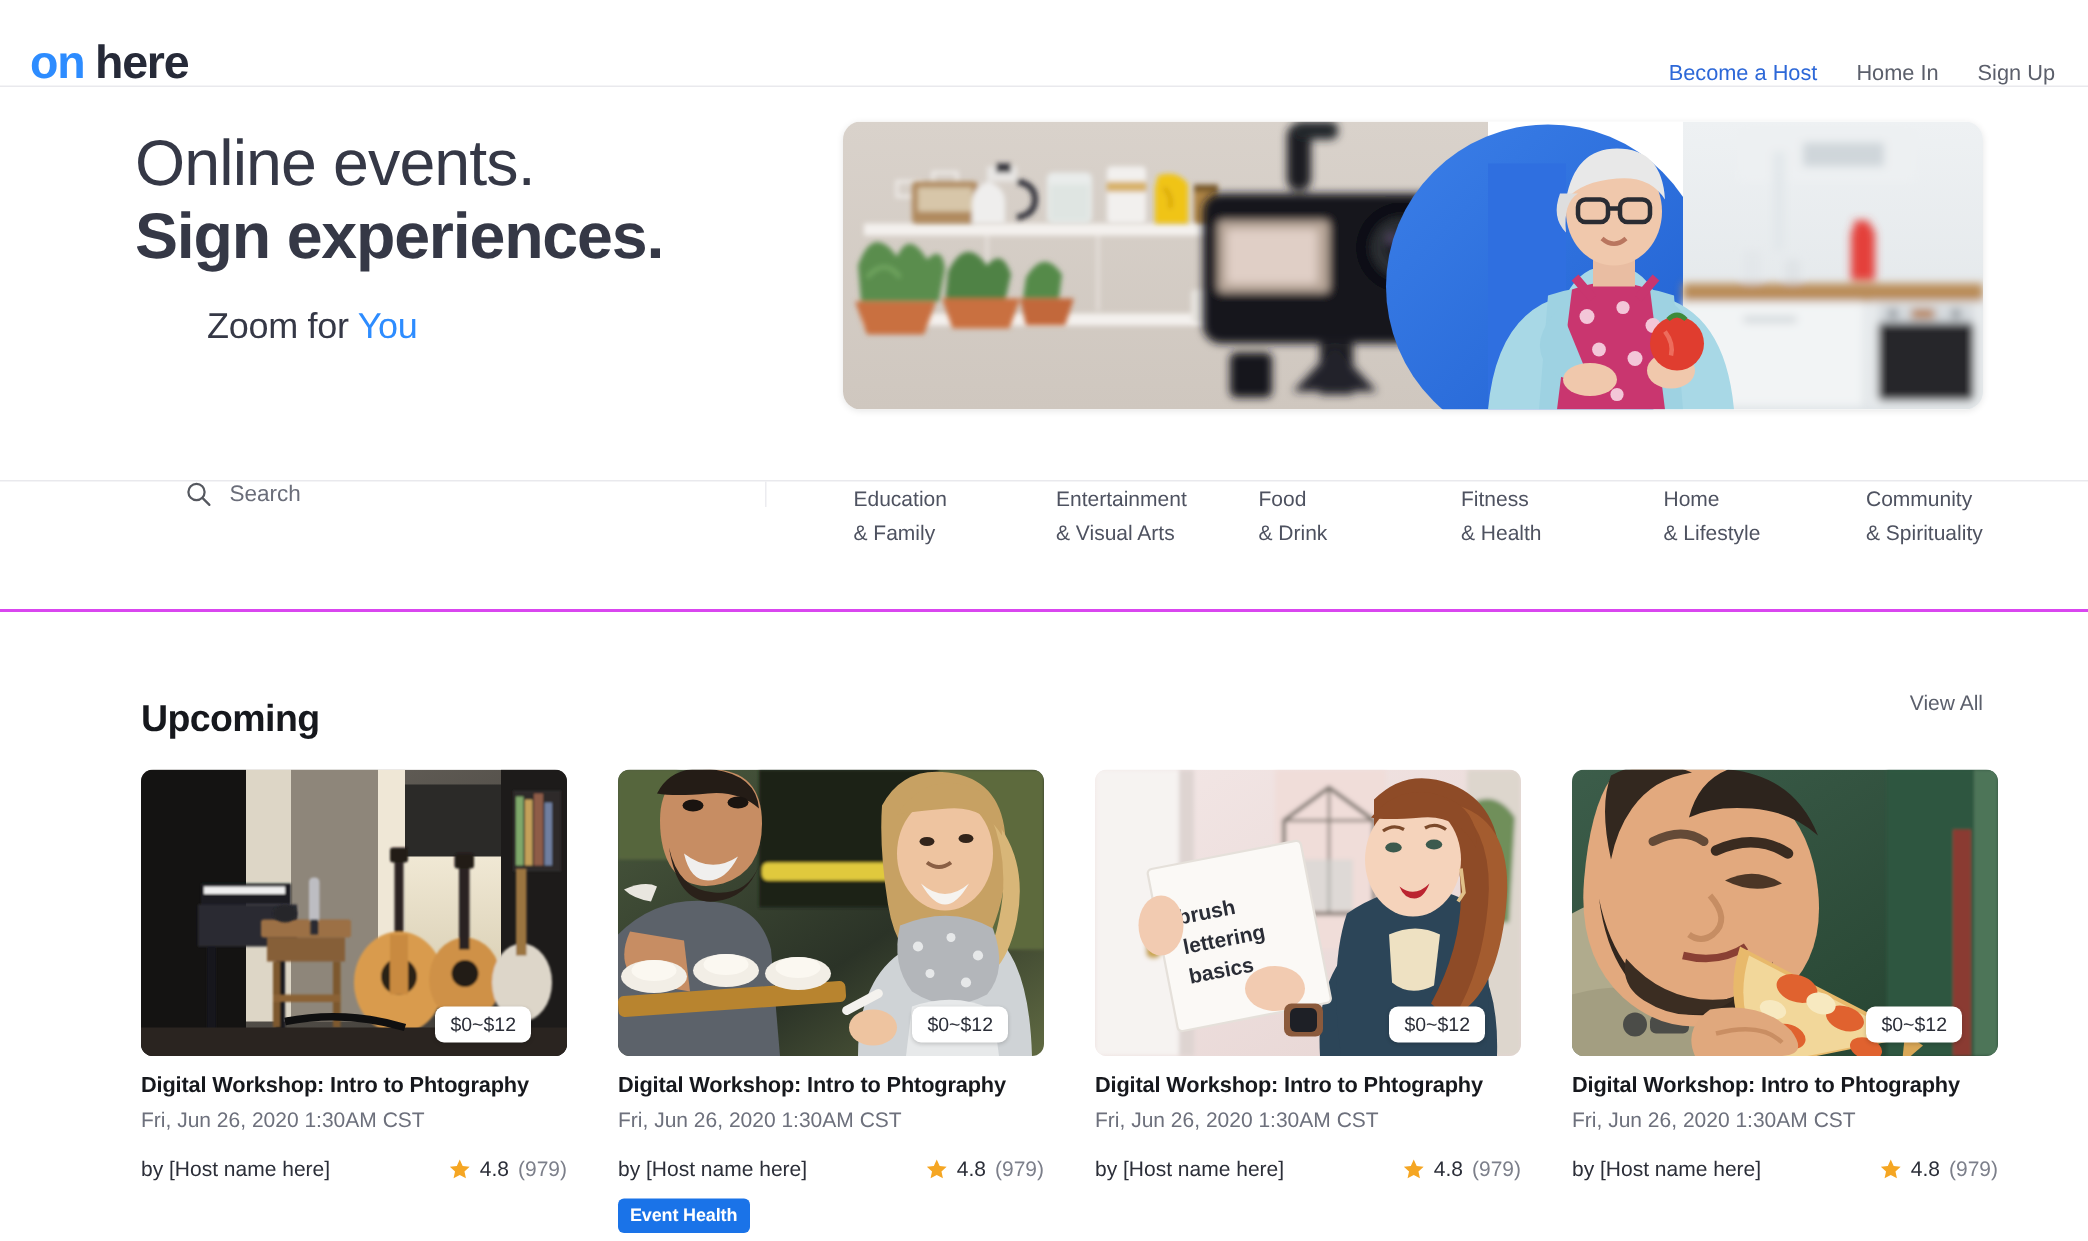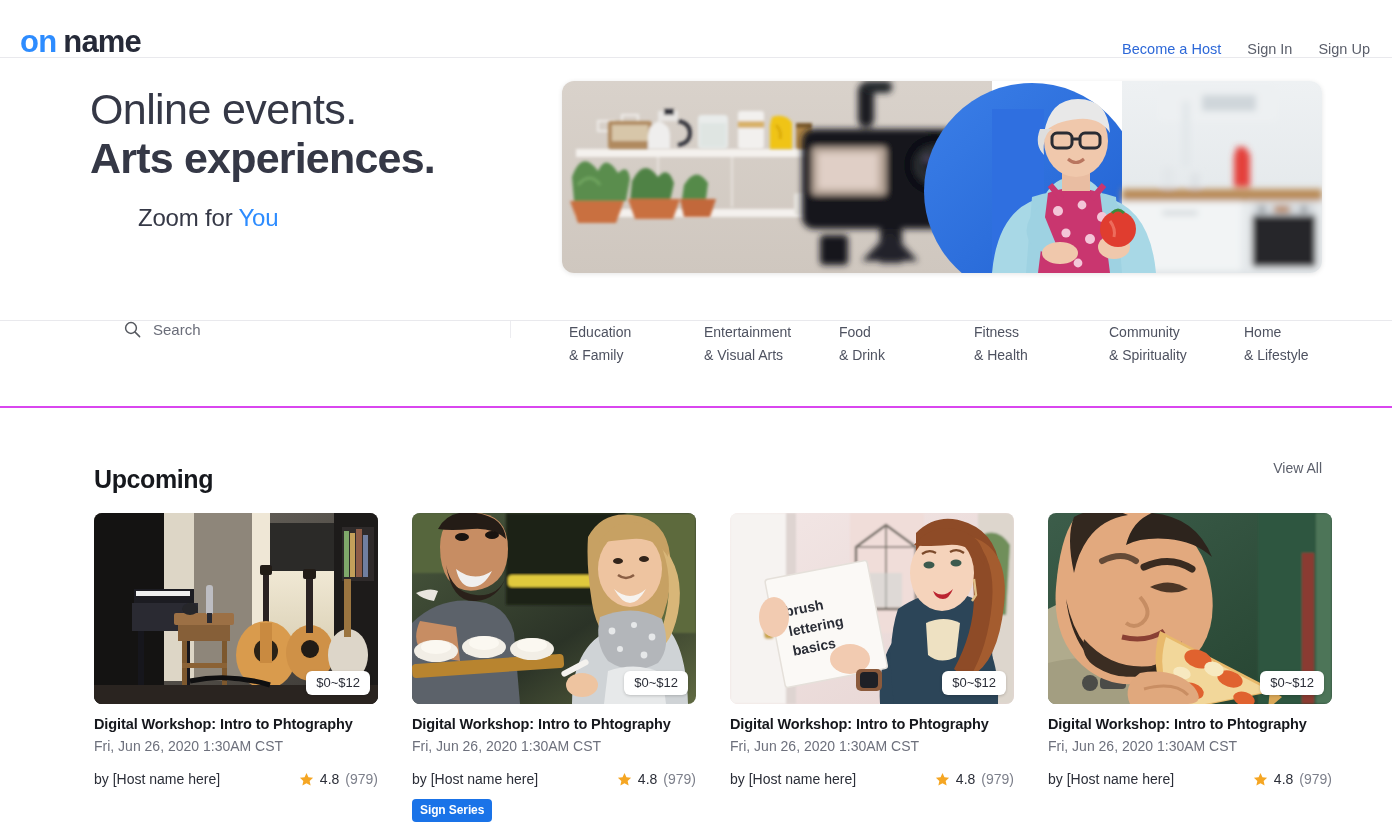--- a/index.html
+++ b/index.html
@@ -162,21 +162,21 @@
   .card-media {
     position: relative;
     width: 284px; height: 191px;
     border-radius: 8px;
     overflow: hidden;
     cursor: pointer;
   }
   .card-img { width: 100%; height: 100%; display: block; }
   .price-badge {
     position: absolute;
-    right: 8px; bottom: 9px;
+    right: 24px; bottom: 9px;
     background: #fff;
     border-radius: 6px;
     padding: 4px 10px 5px;
     font-size: 13px;
     color: #2b2e38;
     box-shadow: 0 1px 3px rgba(0,0,0,0.18);
     white-space: nowrap;
   }
   .card-title {
     margin-top: 12px;
@@ -221,33 +221,33 @@
     padding: 4px 8px 5px;
     letter-spacing: -0.1px;
   }
 </style>
 </head>
 <body>
 
 <div class="header">
   <div class="logo">
     <span class="logo-on">on</span>
-    <span class="logo-zoom">name</span>
+    <span class="logo-zoom">here</span>
   </div>
   <div class="header-nav">
     <a class="nav-link accent" href="#">Become a Host</a>
-    <a class="nav-link" href="#">Sign In</a>
+    <a class="nav-link" href="#">Home In</a>
     <a class="nav-link" href="#">Sign Up</a>
   </div>
 </div>
 
 <div class="hero">
   <div class="hero-text">
     <div class="hero-l1">Online events.</div>
-    <div class="hero-l2">Arts experiences.</div>
+    <div class="hero-l2">Sign experiences.</div>
     <div class="hero-l3">
       <span>Zoom for </span><span class="you">You</span>
     </div>
   </div>
 
   <div class="hero-img-wrap">
     <svg class="hero-img" viewBox="0 0 760 192" preserveAspectRatio="xMidYMid slice">
       <defs>
         <linearGradient id="wallG" x1="0" y1="0" x2="0" y2="1">
           <stop offset="0%" stop-color="#d9d2cb"></stop>
@@ -413,26 +413,26 @@
     </div>
     <div class="cat">
       <span>Food</span>
       <span>&amp; Drink</span>
     </div>
     <div class="cat">
       <span>Fitness</span>
       <span>&amp; Health</span>
     </div>
     <div class="cat">
+      <span>Home</span>
+      <span>&amp; Lifestyle</span>
+    </div>
+    <div class="cat">
       <span>Community</span>
       <span>&amp; Spirituality</span>
-    </div>
-    <div class="cat">
-      <span>Home</span>
-      <span>&amp; Lifestyle</span>
     </div>
   </div>
 </div>
 
 <div class="section">
   <div class="section-head">
     <div class="section-title">Upcoming</div>
     <a class="view-all" href="#">View All</a>
   </div>
 
@@ -604,21 +604,21 @@
       <div class="card-foot">
         <div class="card-host">by [Host name here]</div>
         <div class="rating">
           <svg class="star" width="15" height="15" viewBox="0 0 20 20">
             <path d="M10 1.4 l2.6 5.7 l6.2 .7 l-4.6 4.2 l1.3 6.1 l-5.5 -3.1 l-5.5 3.1 l1.3 -6.1 l-4.6 -4.2 l6.2 -.7z" fill="#F5A623"></path>
           </svg>
           <span class="rating-val">4.8</span>
           <span class="rating-count">(979)</span>
         </div>
       </div>
-      <div class="series-badge">Sign Series</div>
+      <div class="series-badge">Event Health</div>
     </div>
 
     <div class="card">
       <div class="card-media">
         <svg class="card-img" viewBox="0 0 284 191" preserveAspectRatio="xMidYMid slice">
           <defs>
             <linearGradient id="c3bg" x1="0" y1="0" x2="1" y2="1">
               <stop offset="0%" stop-color="#f3e7e6"></stop>
                 <stop offset="100%" stop-color="#e6d4d2"></stop>
             </linearGradient>

